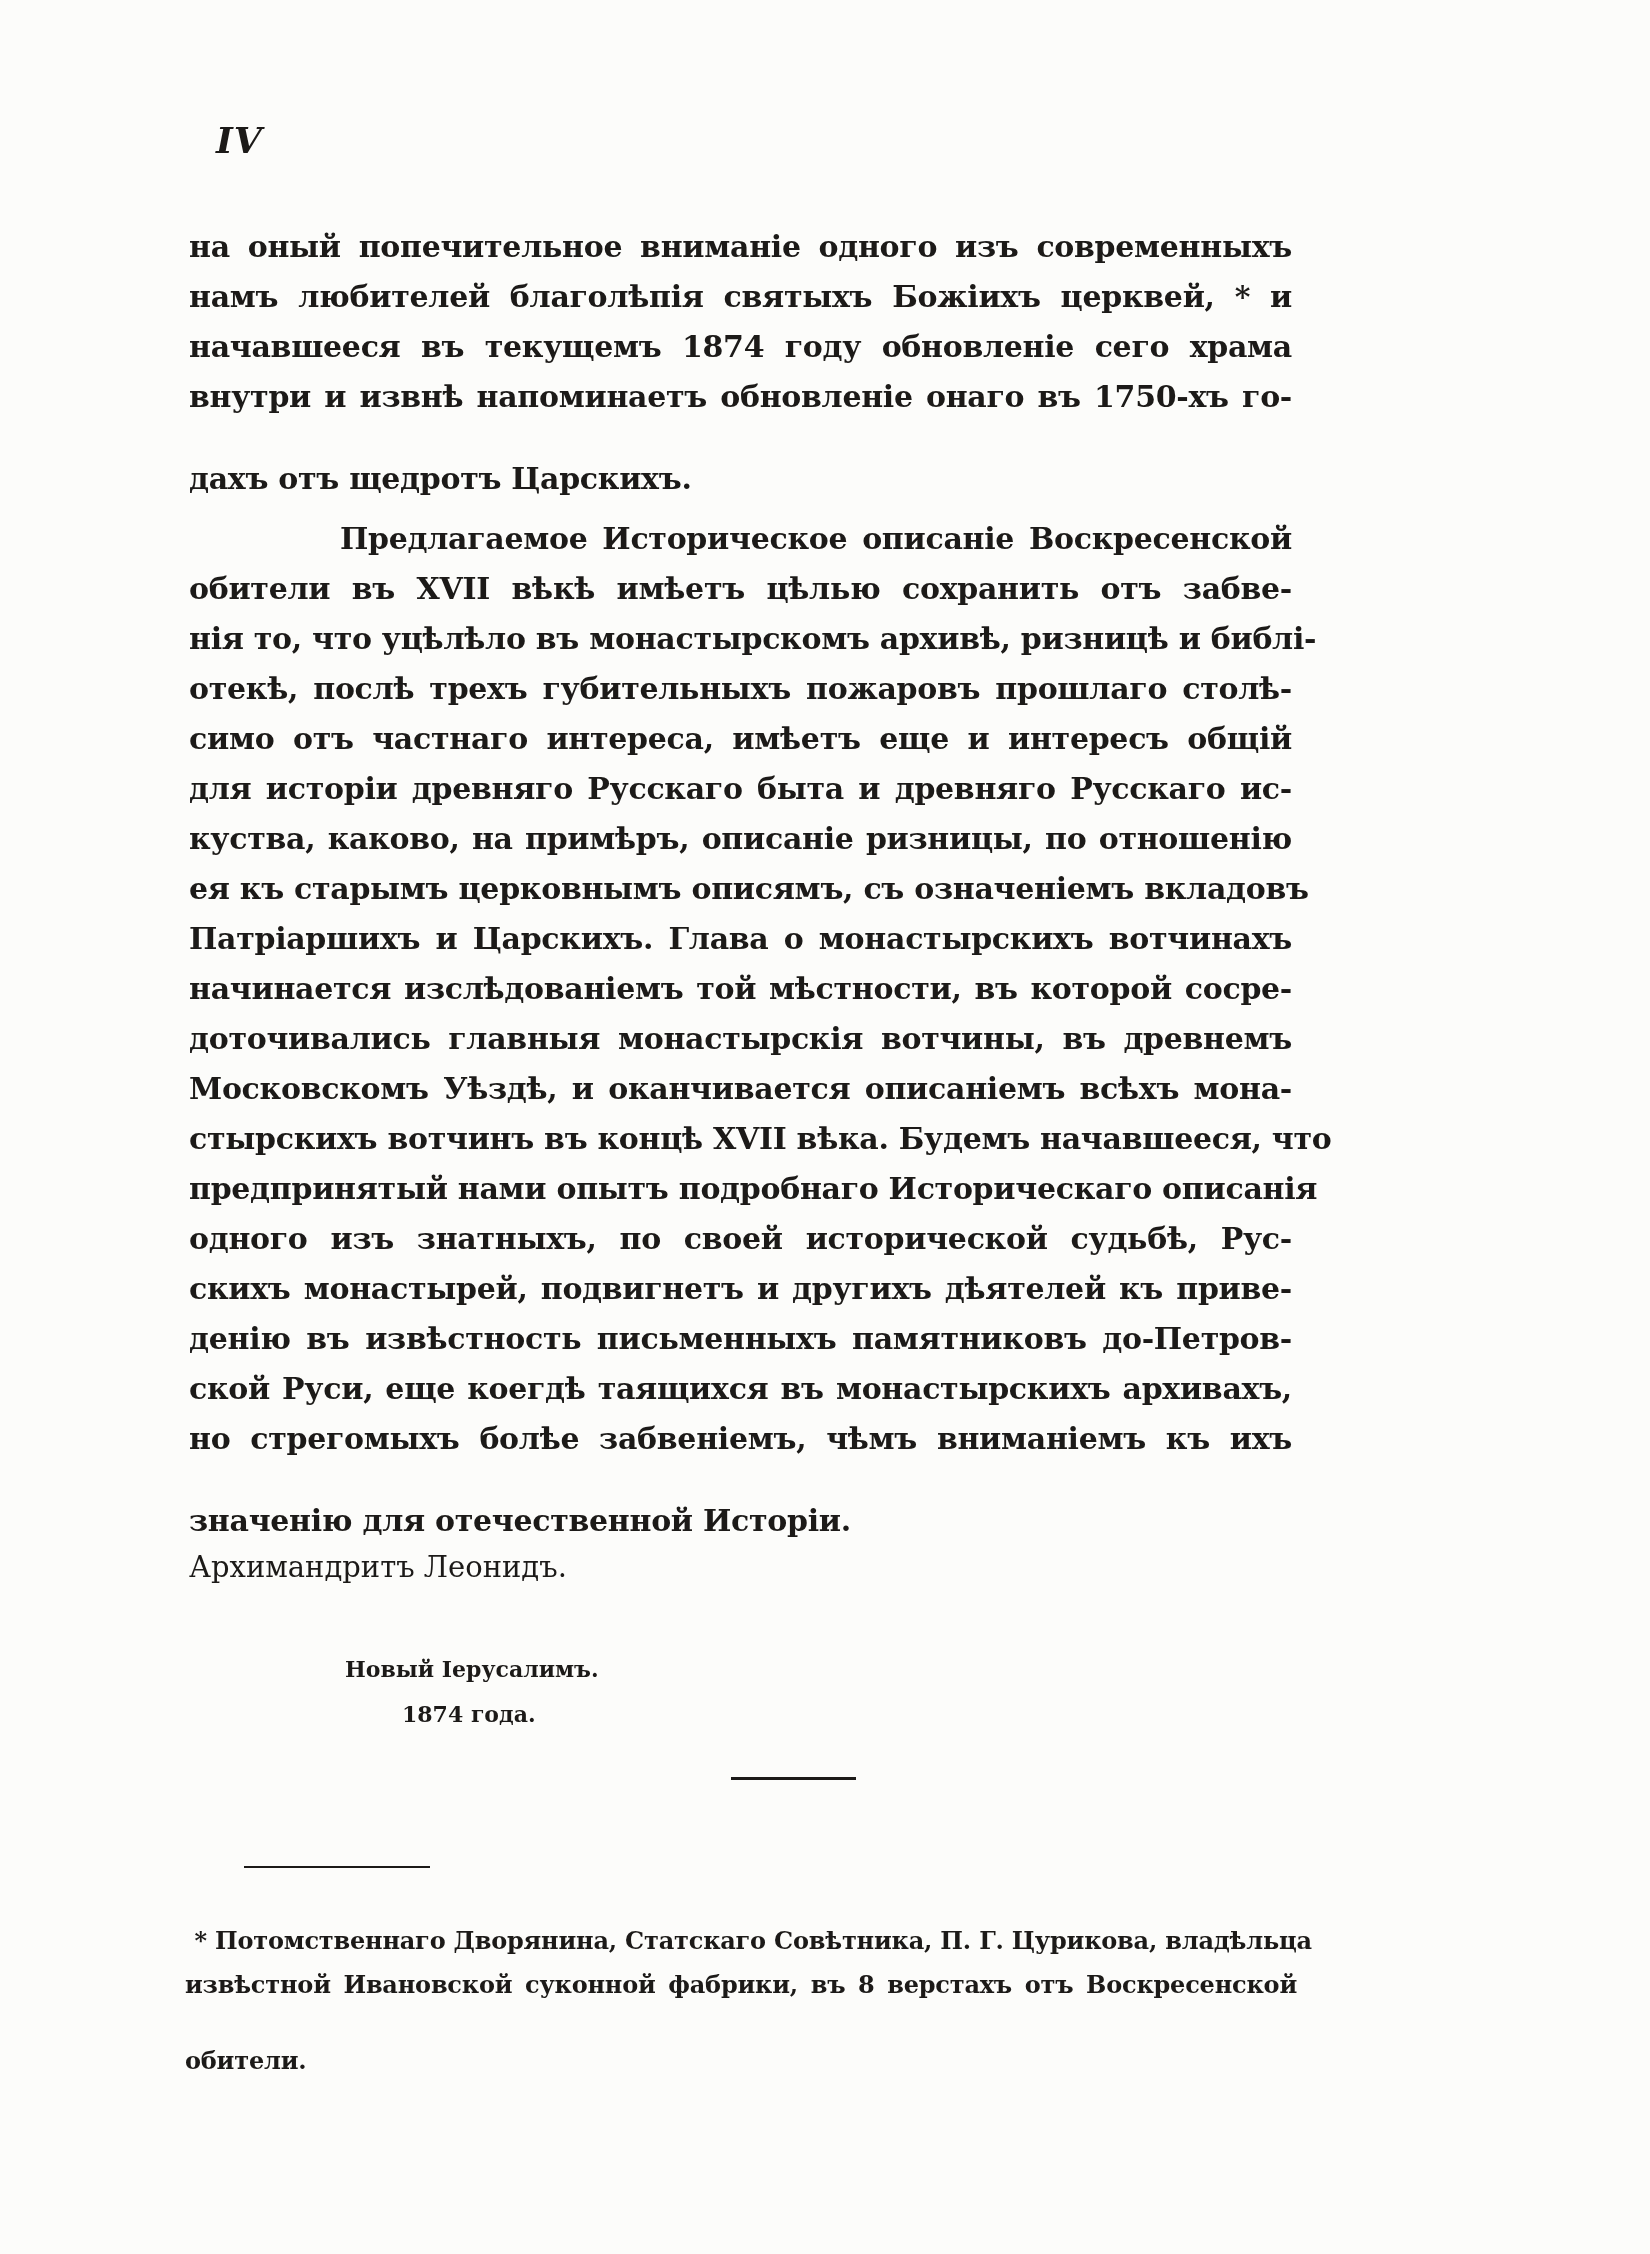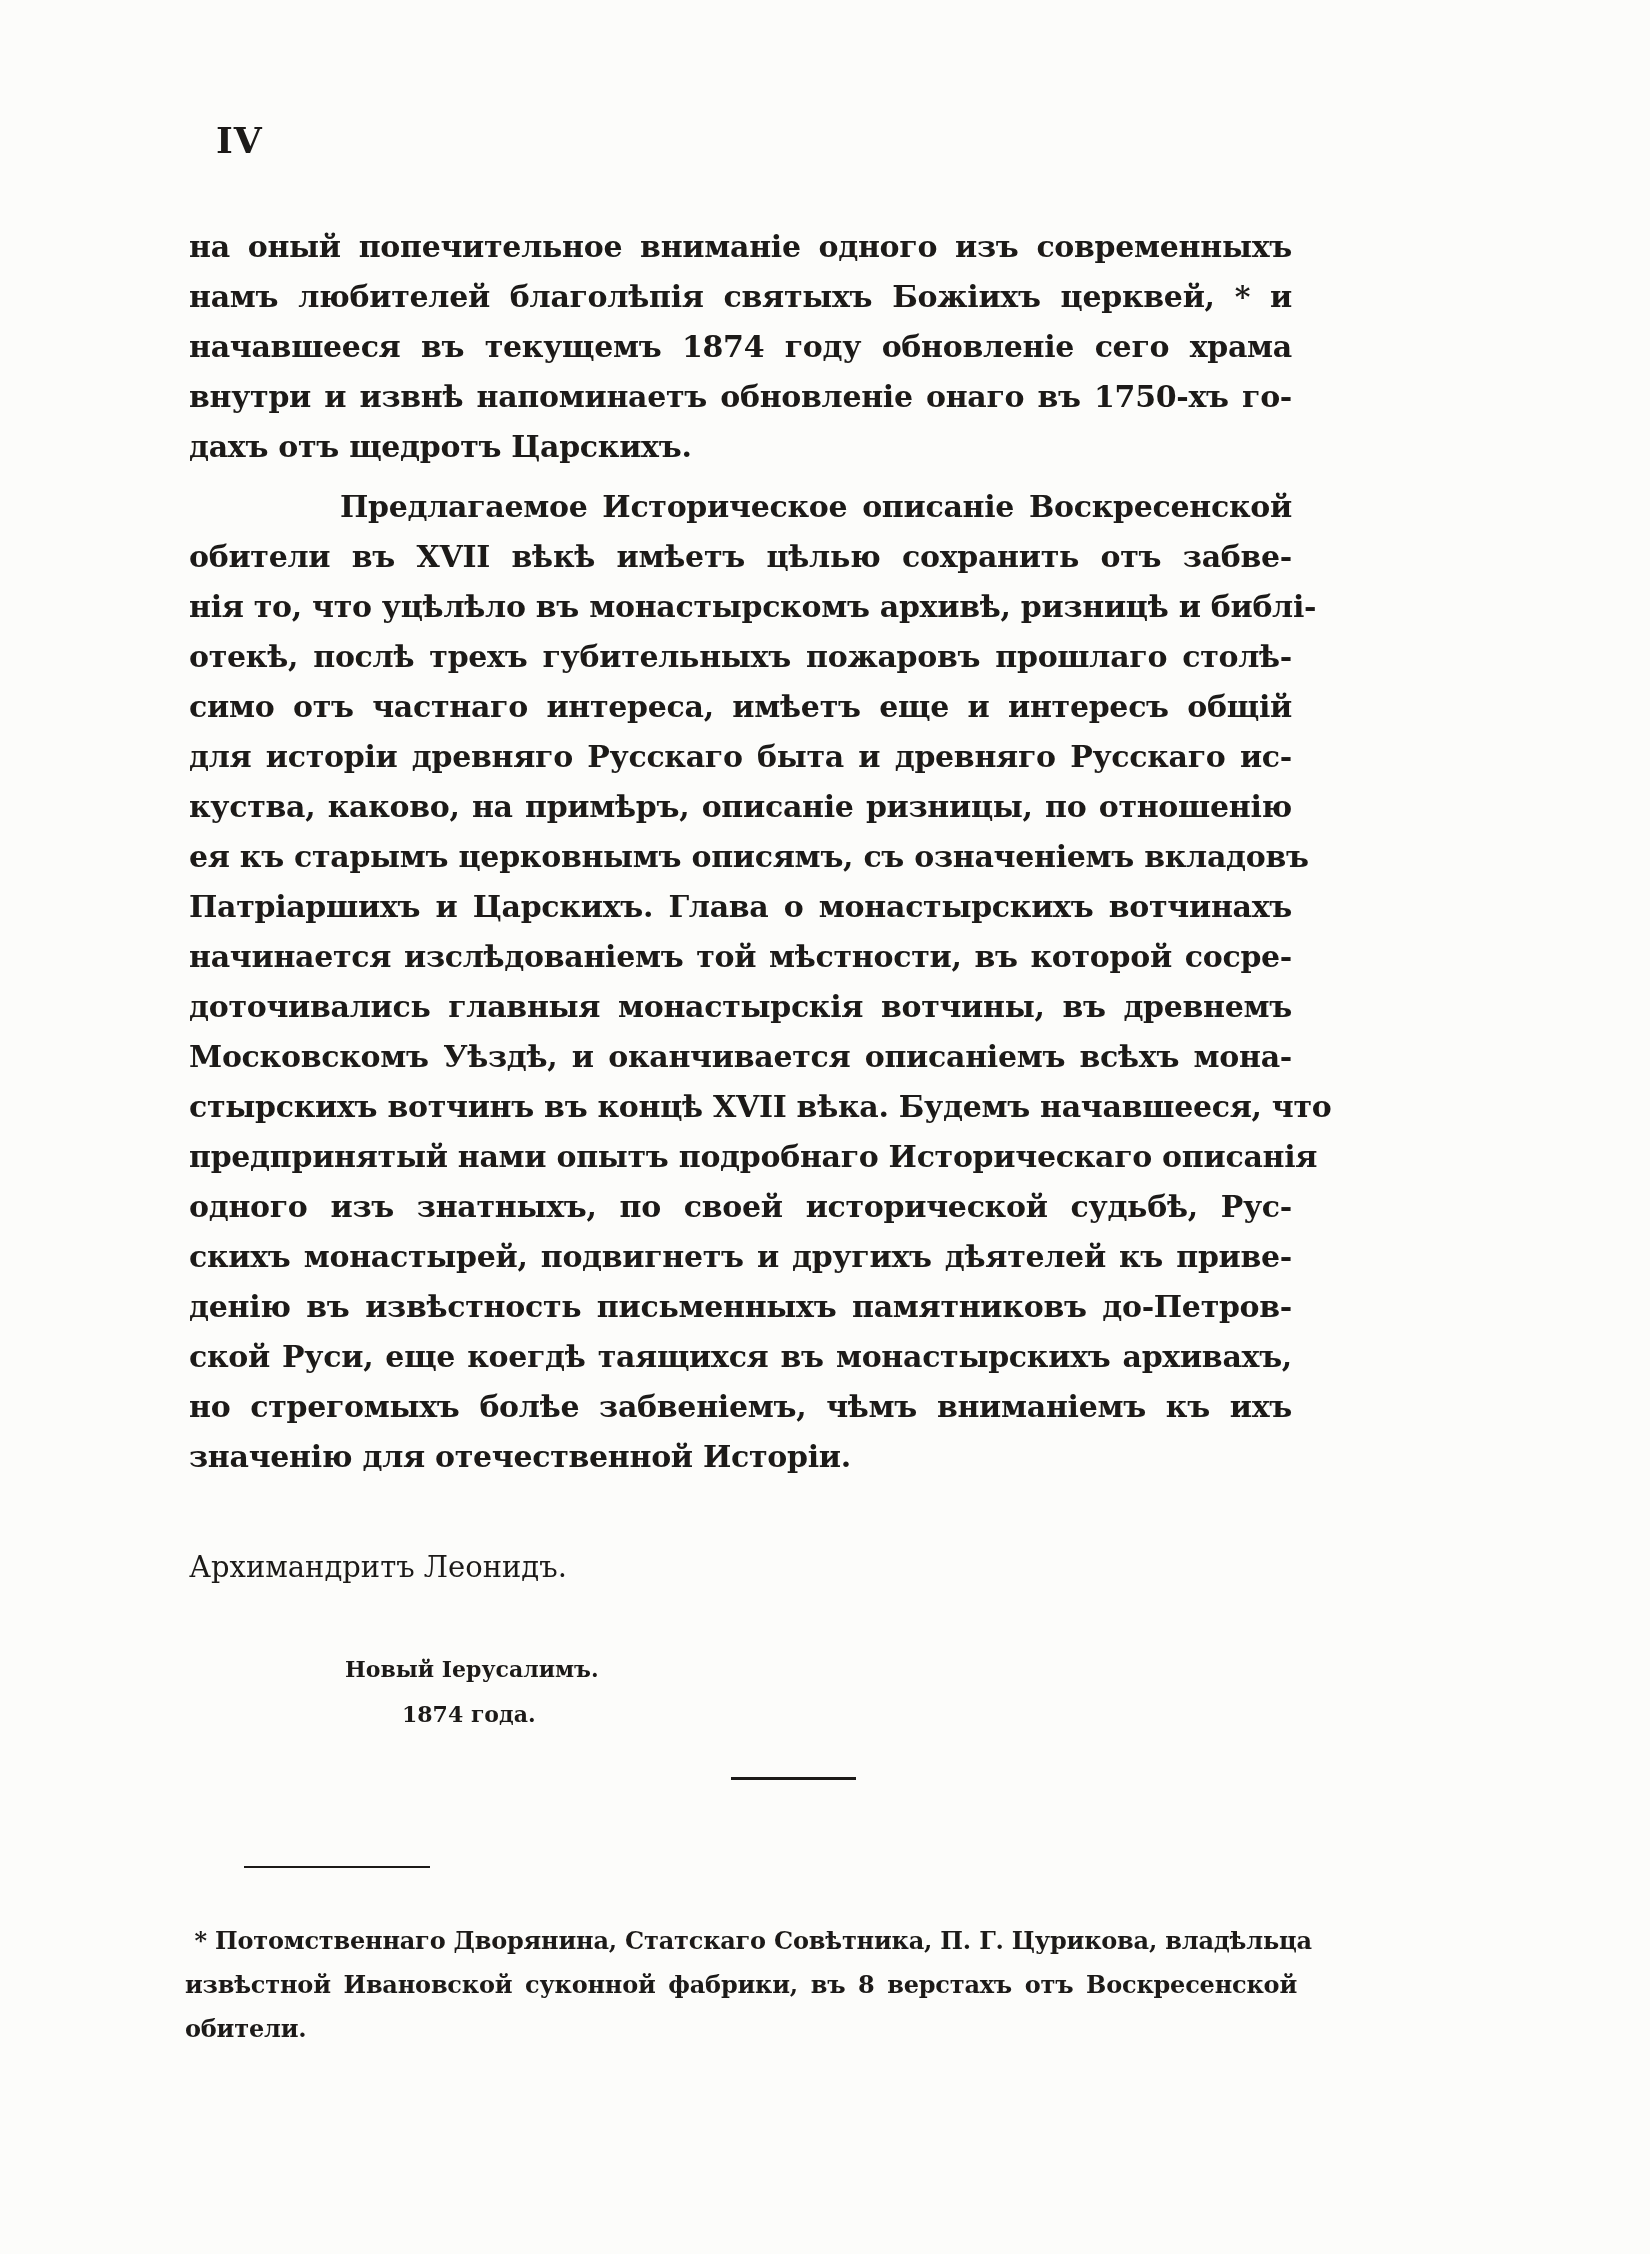--- a/index.html
+++ b/index.html
@@ -23,20 +23,21 @@
     position: absolute;
     inset: 0;
   }
   .page-number {
     position: absolute;
     left: 216px;
     top: 119px;
     font-size: 36px;
     font-weight: 700;
     letter-spacing: 0.9px;
+    font-style: italic;
   }
   .body-text {
     position: absolute;
     left: 189px;
     top: 222px;
     width: 1103px;
   }
   .paragraph { margin: 0; }
   .paragraph + .paragraph { margin-top: 9.5px; }
   .line {
@@ -45,20 +46,21 @@
     line-height: 50px;
     height: 50px;
     letter-spacing: -0.3px;
     white-space: nowrap;
     text-align: justify;
     text-align-last: justify;
   }
   .line.last {
     text-align: right;
     text-align-last: left;
+    margin-top: 32px;
   }
   .line.indent {
     text-indent: 151px;
   }
   .signature {
     position: absolute;
     left: 189px;
     top: 1550px;
     width: 1103px;
     text-align: left;

